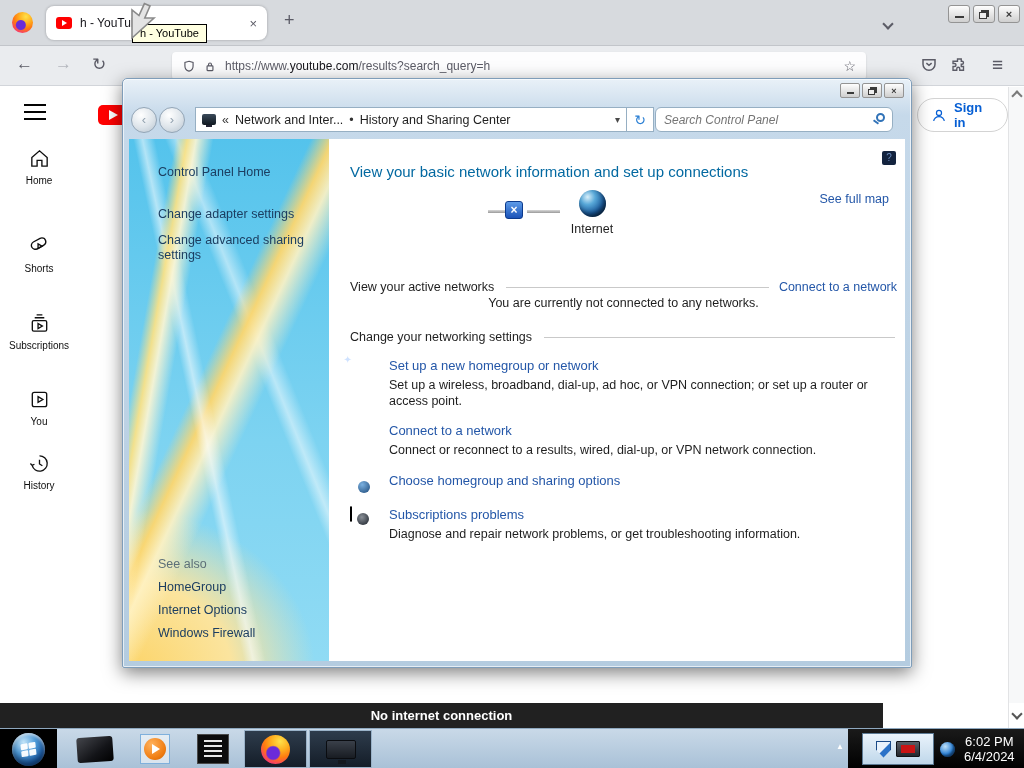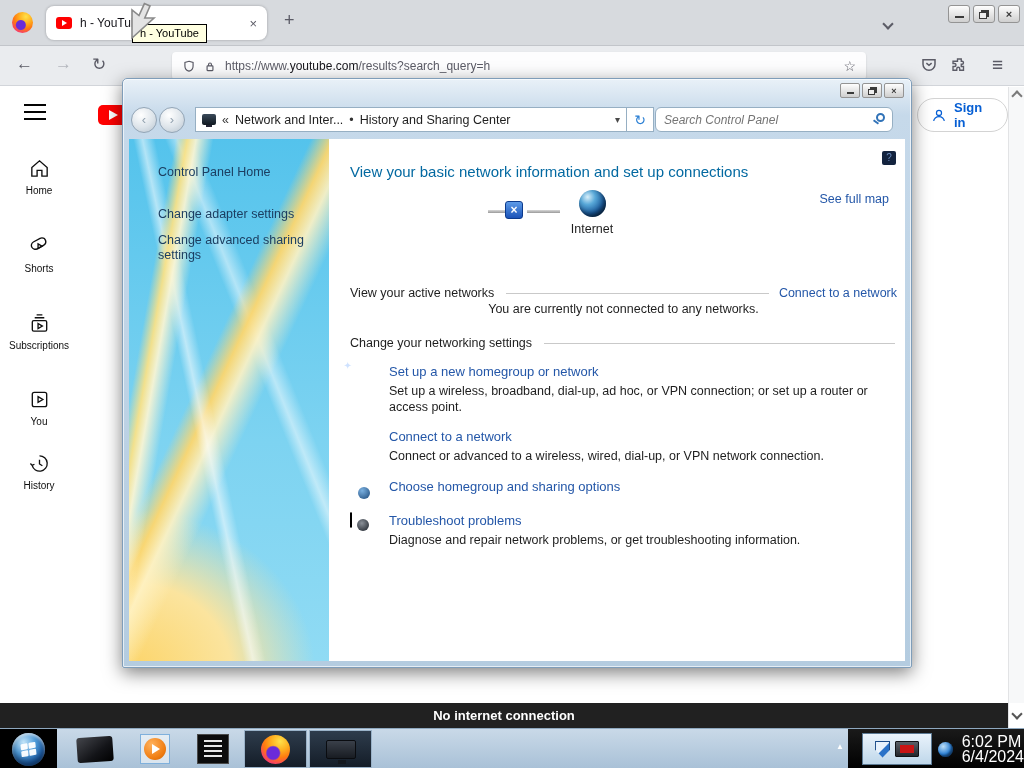--- a/index.html
+++ b/index.html
@@ -39,21 +39,21 @@
   .yt-burger span { display:block; height:2px; background:#030303; margin-bottom:5px; }
   .yt-logo { position:absolute; left:98px; top:17px; display:flex; align-items:center; }
   .yt-logo-icon { width:29px; height:20px; background:#f00; border-radius:5px; position:relative; }
   .yt-logo-icon::after { content:""; position:absolute; left:11px; top:5px; border-left:9px solid #fff; border-top:5px solid transparent; border-bottom:5px solid transparent; }
   .yt-logo-text { font-size:18px; font-weight:bold; letter-spacing:-0.8px; color:#0f0f0f; margin-left:3px; }
   .signin { position:absolute; left:917px; top:11px; height:34px; border:1px solid #d3d3d3; border-radius:17px; display:flex; align-items:center; padding:0 12px; color:#065fd4; font-size:13px; font-weight:bold; gap:6px; background:#fff; }
   .yt-nav { position:absolute; left:4px; width:70px; display:flex; flex-direction:column; align-items:center; gap:5px; }
   .yt-nav .lbl { font-size:10px; color:#0f0f0f; }
   .yt-nav svg { width:23px; height:23px; stroke:#0f0f0f; fill:none; stroke-width:1.4; }
 
-  .offline-bar { position:absolute; left:0; top:703px; width:1008px; height:25px; background:#212121; color:#fff; font-size:13px; font-weight:bold; text-align:center; line-height:25px; z-index:4; }
+  .offline-bar { position:absolute; left:0; top:703px; width:883px; height:25px; background:#212121; color:#fff; font-size:13px; font-weight:bold; text-align:center; line-height:25px; z-index:4; }
 
   .vscroll { position:absolute; left:1008px; top:87px; width:16px; height:641px; background:#f7f8f9; border-left:1px solid #e2e3e5; z-index:4; }
   .sb-up { position:absolute; top:5px; left:4px; width:8px; height:8px; border-left:2px solid #7a7a7a; border-top:2px solid #7a7a7a; transform:rotate(45deg); }
   .sb-down { position:absolute; bottom:0; left:0; width:16px; height:25px; background:#fff; }
   .sb-down i { position:absolute; left:4px; top:7px; width:8px; height:8px; border-right:2px solid #555; border-bottom:2px solid #555; transform:rotate(45deg); }
 
   
   .cp { position:absolute; left:122px; top:78px; width:790px; height:590px; z-index:5;
         background:linear-gradient(180deg,#e9f1f8,#c6d9ea 36px,#b4cce0); border:1px solid #7f9db9; border-radius:5px 5px 2px 2px;
         box-shadow:0 5px 18px rgba(0,0,0,.5), inset 0 0 0 1px rgba(255,255,255,.65); }
@@ -98,21 +98,21 @@
   .pc-screen { width:42px; height:26px; margin:0 auto; background:linear-gradient(160deg,#3b414a,#15181d 50%,#05070a); border-radius:2px; transform:skewY(-5deg); }
   .pc-stand { width:10px; height:5px; background:#1a1e24; margin:1px auto 0; }
   .pc-base { width:24px; height:3px; background:#262b32; margin:0 auto; }
   .map-lbl { font-size:12.5px; color:#1e1e1e; margin-top:5px; line-height:15.5px; }
   .net-line { position:absolute; top:22px; width:33px; height:3px; background:linear-gradient(#d8d8d8,#9a9a9a); }
   .x-box { position:absolute; left:155px; top:13px; width:18px; height:18px; border-radius:3px; background:linear-gradient(#5d9bे8,#1a52b8); background:linear-gradient(#5d9be8,#1a52b8); border:1px solid #0c3a8c; color:#fff; font-weight:bold; font-size:12px; text-align:center; line-height:16px; }
   .globe-blk { position:absolute; left:212px; top:2px; width:60px; text-align:center; }
   .globe { width:27px; height:27px; margin:0 auto; border-radius:50%; background:radial-gradient(circle at 32% 26%, #d8effa 0%, #58a8d8 28%, #1a5a9c 62%, #082848 96%); box-shadow:inset -2px -3px 5px rgba(0,0,0,.5); }
   .fullmap { position:absolute; right:8px; top:4px; }
   .cp-link { color:#2457a8; text-decoration:none; }
-  .sec-row { display:flex; align-items:center; margin-top:6px; }
+  .sec-row { display:flex; align-items:center; margin-top:0; }
   .sec-row .line { flex:1; border-top:1px solid #c9c9c9; margin:0 10px 0 12px; }
   .centered-note { text-align:center; margin-top:2px; }
   .task { display:flex; margin-top:14px; gap:11px; }
   .task-ic { width:28px; flex:0 0 auto; }
   .ti-c { width:28px; height:28px; border-radius:50%; }
   .ti-dark { background:radial-gradient(circle at 35% 28%, #5282c0, #1a3668 55%, #0a1830 95%); position:relative; }
   .ti-dark.spark::after { content:"✦"; position:absolute; right:-2px; top:-4px; color:#cfe2ff; font-size:10px; }
   .ti-lite { background:radial-gradient(circle at 35% 28%, #eef3f8, #9cb4c8 52%, #3c5d7c 95%); position:relative; }
   .ti-lite::after { content:""; position:absolute; left:8px; top:8px; width:12px; height:12px; border-radius:50%; background:radial-gradient(circle at 35% 30%,#7ab0e0,#1c4878); }
   .ti-sq { width:26px; height:26px; margin-top:1px; background:linear-gradient(#2a2d33,#101216); border:1px solid #000; border-radius:3px; position:relative; }
@@ -138,21 +138,21 @@
   .tb-app .ff-ball { position:static; width:29px; height:29px; }
   .tb-mon { width:30px; height:19px; background:linear-gradient(#3a404a,#181c22); border:1px solid #0a0c10; border-radius:2px; position:relative; }
   .tb-mon::after { content:""; position:absolute; left:11px; top:19px; width:8px; height:4px; background:#14181e; }
   .tray-arrow { position:absolute; left:836px; top:13px; color:#fff; font-size:8px; }
   .tray { position:absolute; right:0; top:0; width:176px; height:40px; background:linear-gradient(#1a1a1a,#000); display:flex; align-items:center; }
   .tray-tile { width:72px; height:32px; margin-left:14px; background:linear-gradient(#eaf3fb,#bfd7ea); border:1px solid #5c7a94; display:flex; align-items:center; justify-content:center; gap:5px; }
   .shield { width:15px; height:17px; background:linear-gradient(135deg,#e8f2fc 0 49%,#2a72c8 51%); border:1px solid #1a4a88; clip-path:polygon(0 0,100% 0,100% 55%,50% 100%,0 55%); }
   .red-mon { width:24px; height:16px; background:linear-gradient(#5a6068,#23262c); border:1px solid #101216; border-radius:1px; display:grid; place-items:center; }
   .red-mon i { width:14px; height:8px; background:#c81414; display:block; }
   .swirl { width:15px; height:15px; margin-left:6px; border-radius:50%; background:radial-gradient(circle at 35% 30%,#bfe0f8,#2a7fd4 55%,#0a3a78); box-shadow:inset -2px -2px 2px rgba(0,0,0,.4); }
-  .clock { margin-left:9px; color:#fff; font-size:16px; line-height:15px; text-align:left; }
+  .clock { margin-left:9px; color:#fff; font-size:13px; line-height:15px; text-align:center; }
 
   
   .cursor { position:absolute; left:128px; top:0px; z-index:60; }
   .tooltip { position:absolute; left:132px; top:24px; background:#ffffe1; border:1px solid #000; font-size:11px; color:#000; padding:2px 7px 3px; z-index:59; white-space:nowrap; }
 
   a { text-decoration:none; }
 </style>
 </head>
 <body>
 
@@ -214,21 +214,21 @@
       <span class="yt-logo-text">YouTube</span>
     </div>
     <div class="signin">
       <svg width="19" height="19" viewBox="0 0 24 24">
           <circle cx="12" cy="8.5" r="3.4" fill="none" stroke="#065fd4" stroke-width="1.6"></circle>
           <path d="M5 19.5a7 6 0 0 1 14 0" fill="none" stroke="#065fd4" stroke-width="1.6"></path>
         </svg>
       <span>Sign in</span>
     </div>
 
-    <div class="yt-nav" style="top:70px">
+    <div class="yt-nav" style="top:60px">
       <svg viewBox="0 0 24 24">
           <path d="M4 11l8-7 8 7v9h-5.5v-6h-5v6H4z"></path>
         </svg>
       <span class="lbl">Home</span>
     </div>
     <div class="yt-nav" style="top:148px">
       <svg viewBox="0 0 24 24">
           <path d="M14.5 3a4 4 0 0 1 2 7.5l-7 3.9A4 4 0 1 1 5.6 7.3l7-3.8c.6-.3 1.2-.5 1.9-.5z"></path>
           <path d="M10.5 9.3l4.2 2.4-4.2 2.4z"></path>
         </svg>
@@ -295,20 +295,26 @@
         <input placeholder="Search Control Panel" style="">
         <span class="mag"></span>
       </div>
     </div>
 
     <div class="cp-body">
       <div class="cp-side">
         <a href="#" class="cps-home">Control Panel Home</a>
         <a href="#" class="cps-link">Change adapter settings</a>
         <a href="#" class="cps-link">Change advanced sharing settings</a>
+        <div class="cps-bottom">
+          <div class="cps-seealso">See also</div>
+          <a href="#">HomeGroup</a>
+          <a href="#">Internet Options</a>
+          <a href="#">Windows Firewall</a>
+        </div>
       </div>
 
       <div class="cp-main">
         <div class="cp-h1">View your basic network information and set up connections</div>
         <span class="help-ic">?</span>
 
         <div class="map-row">
           <span class="net-line" style="left:138px"></span>
           <span class="x-box">×</span>
           <span class="net-line" style="left:177px"></span>
@@ -335,33 +341,33 @@
           <span class="task-ic"><span class="ti-c ti-dark spark"></span></span>
           <div>
             <a href="#" class="cp-link task-title">Set up a new homegroup or network</a>
             <div class="task-desc">Set up a wireless, broadband, dial-up, ad hoc, or VPN connection; or set up a router or access point.</div>
           </div>
         </div>
         <div class="task">
           <span class="task-ic"><span class="ti-c ti-dark"></span></span>
           <div>
             <a href="#" class="cp-link task-title">Connect to a network</a>
-            <div class="task-desc">Connect or advanced to a wireless, wired, dial-up, or VPN network connection.</div>
+            <div class="task-desc">Connect or reconnect to a results, wired, dial-up, or VPN network connection.</div>
           </div>
         </div>
         <div class="task">
           <span class="task-ic"><span class="ti-c ti-lite"></span></span>
           <div>
             <a href="#" class="cp-link task-title">Choose homegroup and sharing options</a>
           </div>
         </div>
         <div class="task">
           <span class="task-ic"><span class="ti-sq"></span></span>
           <div>
-            <a href="#" class="cp-link task-title">Troubleshoot problems</a>
+            <a href="#" class="cp-link task-title">Subscriptions problems</a>
             <div class="task-desc">Diagnose and repair network problems, or get troubleshooting information.</div>
           </div>
         </div>
       </div>
     </div>
   </div>
 
   <div class="taskbar">
     <div class="start">
       <div class="orb">

